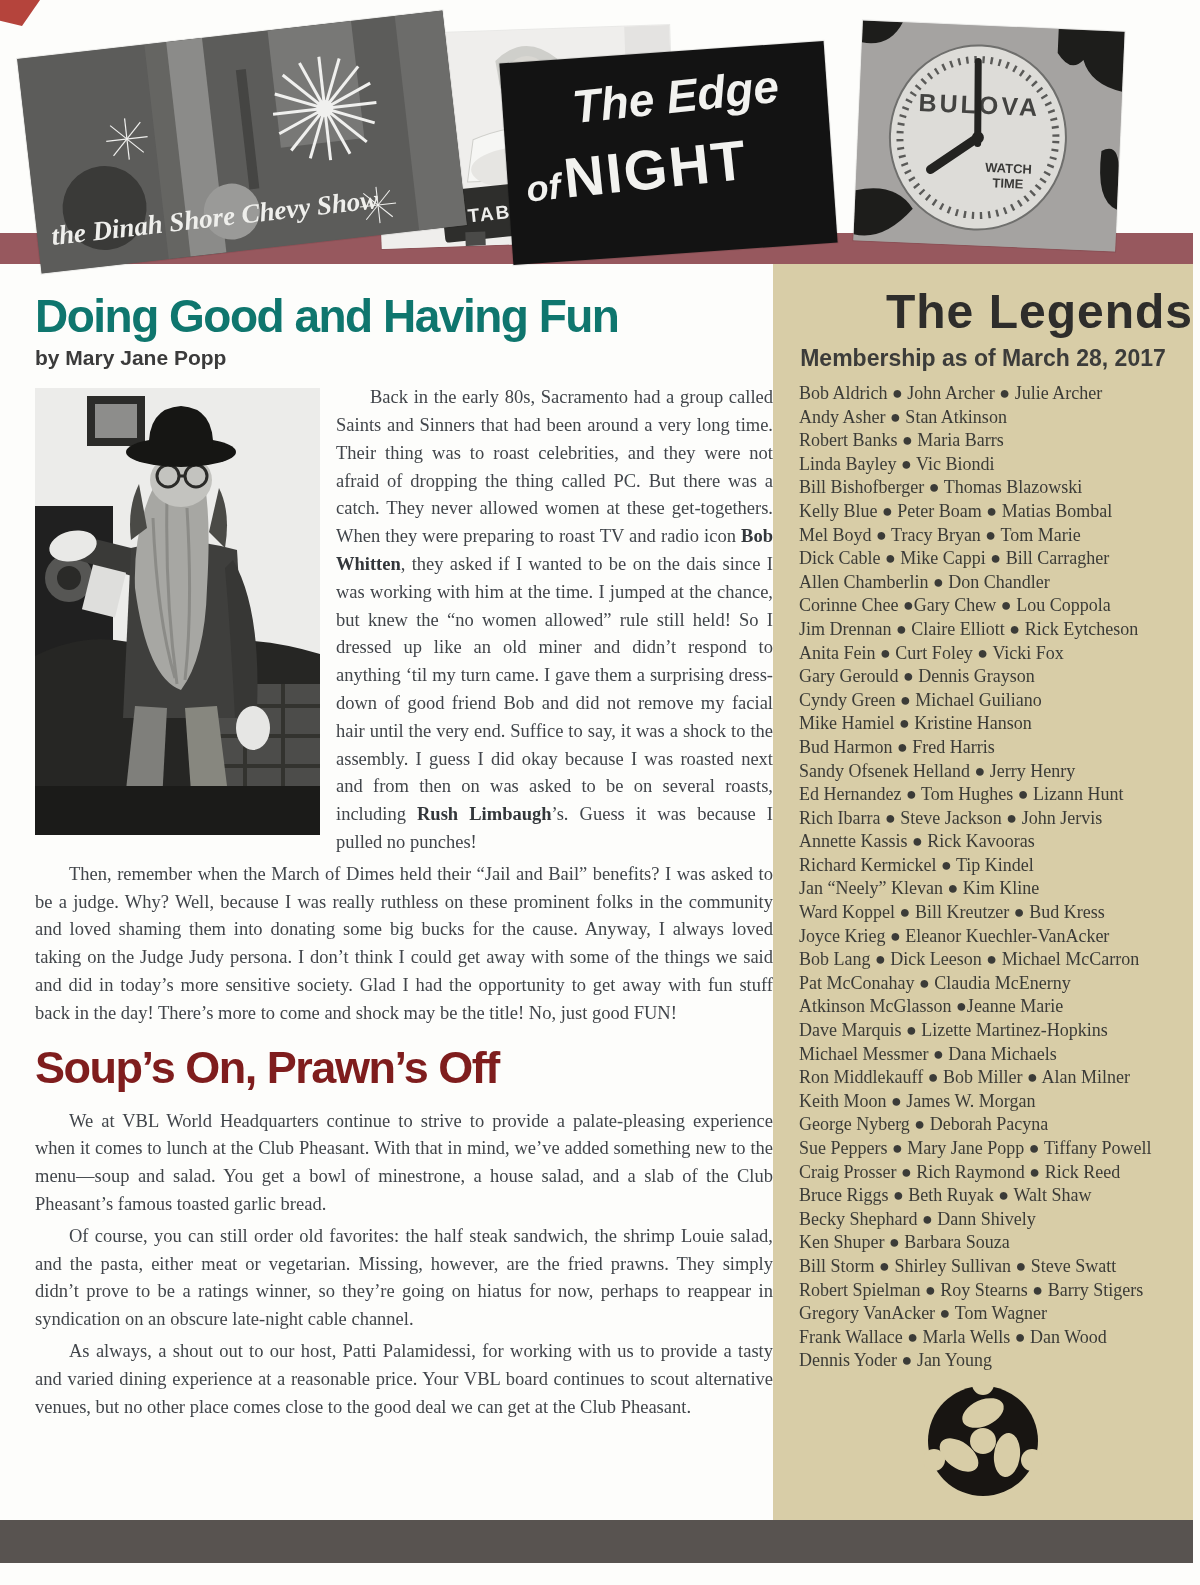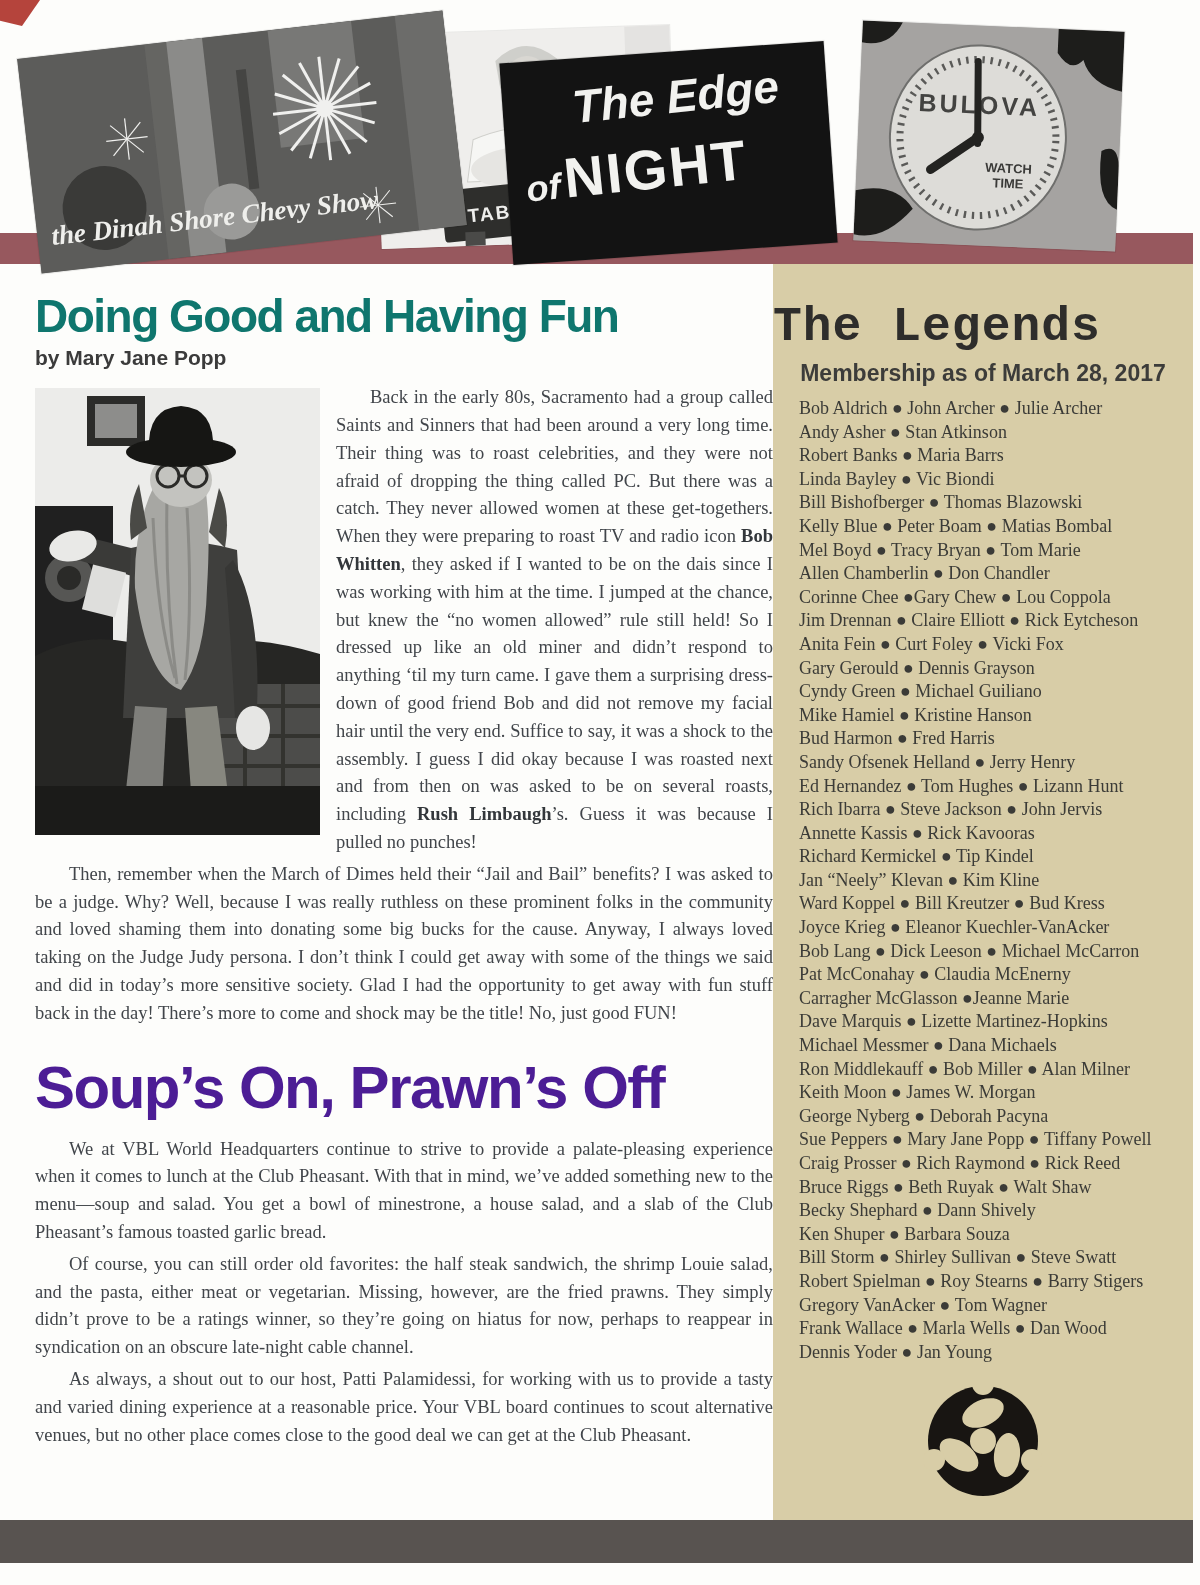--- a/index.html
+++ b/index.html
@@ -30,27 +30,27 @@
 
   
   .left-col{position:absolute;left:35px;top:292px;width:738px;}
   .headline{font-family:"Liberation Sans",sans-serif;font-weight:700;font-size:46px;
             letter-spacing:-1.5px;color:#0f766e;line-height:1.05;}
   .byline{font-family:"Liberation Sans",sans-serif;font-weight:700;font-size:21px;color:#3b3b3b;margin-top:6px;}
   .article-body{margin-top:14px;}
   .miner-photo{float:left;width:285px;height:447px;margin:4px 16px 4px 0;background:#ececea;}
   .article-body p{margin:0 0 4px 0;font-size:18.5px;line-height:27.8px;text-align:justify;text-indent:34px;}
   .article-body p b{color:#33373b;}
-  .headline2{font-family:"Liberation Sans",sans-serif;font-weight:700;font-size:60px;
-             letter-spacing:-1.5px;color:#4c1d95;margin:25px 0 10px 0;clear:both;}
+  .headline2{font-family:"Liberation Sans",sans-serif;font-weight:700;font-size:45px;
+             letter-spacing:-1.5px;color:#7f1d1d;margin:14px 0 10px 0;clear:both;}
 
   
   .legends-col{position:absolute;left:773px;top:264px;width:420px;height:1256px;background:#d8cda7;}
-  .legends-title{font-family:Liberation Mono, monospace;font-weight:700;font-size:48px;color:#2e2d2b;
-                 text-align:left;margin-top:36px;letter-spacing:1px;}
+  .legends-title{font-family:Liberation Sans, sans-serif;font-weight:700;font-size:48px;color:#2e2d2b;
+                 text-align:right;margin-top:20px;letter-spacing:1px;}
   .legends-sub{font-family:"Liberation Sans",sans-serif;font-weight:600;font-size:23px;color:#3c3c3a;
                text-align:center;margin-top:6px;}
   .legends-list{margin-top:10px;padding-left:26px;padding-right:23px;}
   .legend-line{font-size:18px;line-height:23.6px;color:#3b3b37;white-space:nowrap;}
   .adapter-wrap{position:absolute;left:0;bottom:14px;width:100%;text-align:center;}
 
   
   .footer-bar{position:absolute;left:0;top:1520px;width:1193px;height:43px;background:#585350;}
 </style>
 </head>
@@ -199,39 +199,40 @@
     <div class="legends-title">The Legends</div>
     <div class="legends-sub">Membership as of March 28, 2017</div>
     <div class="legends-list">
         <div class="legend-line">Bob Aldrich ●  John Archer ●  Julie Archer</div>
         <div class="legend-line">Andy Asher  ●  Stan Atkinson</div>
         <div class="legend-line">Robert Banks ●  Maria Barrs</div>
         <div class="legend-line">Linda Bayley ● Vic Biondi</div>
         <div class="legend-line">Bill Bishofberger ●  Thomas Blazowski</div>
         <div class="legend-line">Kelly Blue ● Peter Boam ●  Matias Bombal</div>
         <div class="legend-line">Mel Boyd ● Tracy Bryan ● Tom Marie</div>
+        <div class="legend-line">Dick Cable ● Mike Cappi ● Bill Carragher</div>
         <div class="legend-line">Allen Chamberlin ●  Don Chandler</div>
         <div class="legend-line">Corinne Chee ●Gary Chew ● Lou Coppola</div>
         <div class="legend-line">Jim Drennan ●  Claire Elliott ● Rick Eytcheson</div>
         <div class="legend-line">Anita Fein ●  Curt Foley ●  Vicki Fox</div>
         <div class="legend-line">Gary Gerould ●  Dennis Grayson</div>
         <div class="legend-line">Cyndy Green ●  Michael Guiliano</div>
         <div class="legend-line">Mike Hamiel ●  Kristine Hanson</div>
         <div class="legend-line">Bud Harmon ● Fred Harris</div>
         <div class="legend-line">Sandy Ofsenek Helland ● Jerry Henry</div>
         <div class="legend-line">Ed Hernandez ●  Tom Hughes ● Lizann Hunt</div>
         <div class="legend-line">Rich Ibarra ●  Steve Jackson  ●  John Jervis</div>
         <div class="legend-line">Annette Kassis ●  Rick Kavooras</div>
         <div class="legend-line">Richard Kermickel ●  Tip Kindel</div>
         <div class="legend-line">Jan “Neely” Klevan ● Kim Kline</div>
         <div class="legend-line">Ward Koppel ●  Bill Kreutzer ● Bud Kress</div>
         <div class="legend-line">Joyce Krieg ● Eleanor Kuechler-VanAcker</div>
         <div class="legend-line">Bob Lang ● Dick Leeson ● Michael McCarron</div>
         <div class="legend-line">Pat McConahay ●  Claudia McEnerny</div>
-        <div class="legend-line">Carragher McGlasson ●Jeanne Marie</div>
+        <div class="legend-line">Atkinson McGlasson ●Jeanne Marie</div>
         <div class="legend-line">Dave Marquis ●  Lizette Martinez-Hopkins</div>
         <div class="legend-line">Michael Messmer ●  Dana Michaels</div>
         <div class="legend-line">Ron Middlekauff ●  Bob Miller ● Alan Milner</div>
         <div class="legend-line">Keith Moon ●  James W. Morgan</div>
         <div class="legend-line">George Nyberg ●  Deborah Pacyna</div>
         <div class="legend-line">Sue Peppers ●  Mary Jane Popp ● Tiffany Powell</div>
         <div class="legend-line">Craig Prosser ● Rich Raymond ● Rick Reed</div>
         <div class="legend-line">Bruce Riggs ●  Beth Ruyak ● Walt Shaw</div>
         <div class="legend-line">Becky Shephard ●  Dann Shively</div>
         <div class="legend-line">Ken Shuper ● Barbara Souza</div>

